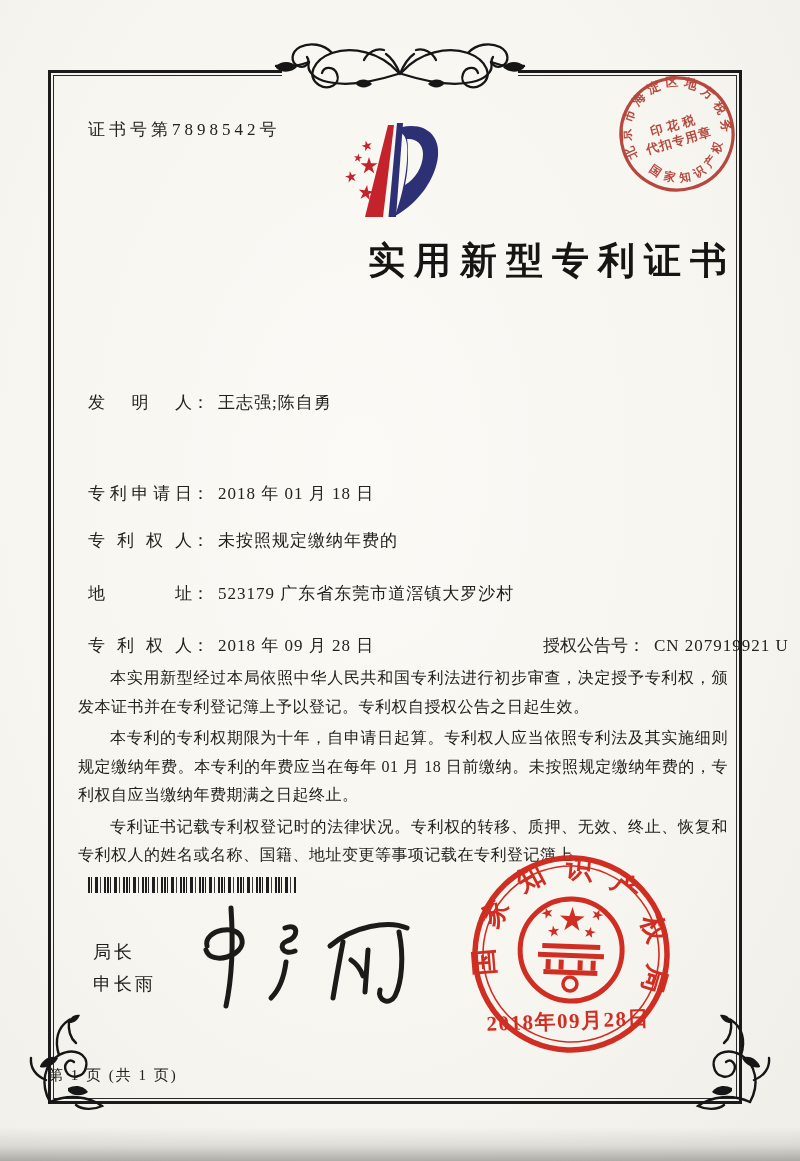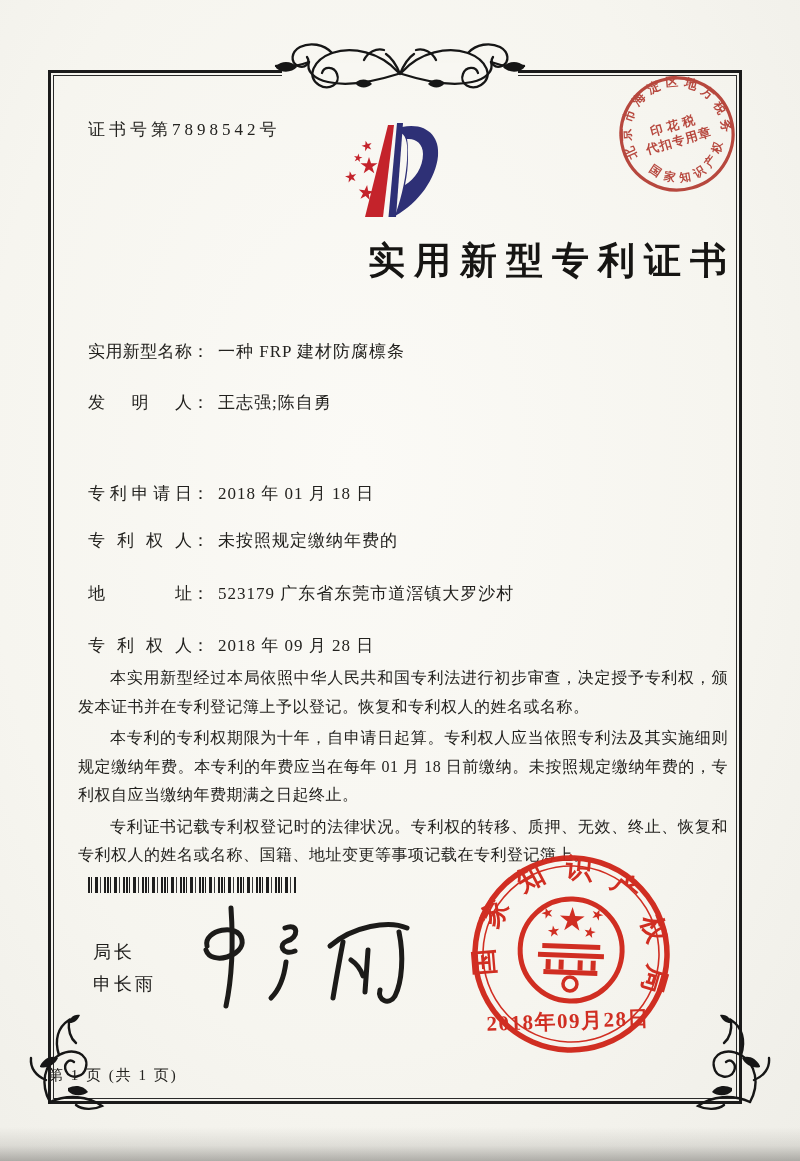--- a/index.html
+++ b/index.html
@@ -111,43 +111,43 @@
       <text x="73" y="68" text-anchor="middle" font-size="12.5" font-weight="bold" fill="#b23a30" letter-spacing="4">印花税</text>
       <text x="73" y="84" text-anchor="middle" font-size="12.5" font-weight="bold" fill="#b23a30" letter-spacing="1">代扣专用章</text>
       <text font-size="11.5" font-weight="bold" fill="#b23a30" font-family="'Liberation Serif',serif">
         <textPath href="#taxBot" startOffset="6" textLength="112" lengthAdjust="spacing">国家知识产权局</textPath>
       </text>
     </g>
   </svg>
 
   <div class="title">实用新型专利证书</div>
 
-  <div class="frow" style="top:340px">
-    <span class="flabel">实用新型名称</span><span class="fcolon">：</span><span class="fvalue">一种 FRP 建材防腐檩条</span>
-  </div>
   <div class="frow" style="top:391px">
     <span class="flabel">发明人</span><span class="fcolon">：</span><span class="fvalue">王志强;陈自勇</span>
   </div>
   <div class="frow" style="top:482px">
     <span class="flabel">专利申请日</span><span class="fcolon">：</span><span class="fvalue">2018 年 01 月 18 日</span>
   </div>
   <div class="frow" style="top:529px">
     <span class="flabel">专利权人</span><span class="fcolon">：</span><span class="fvalue">未按照规定缴纳年费的</span>
   </div>
   <div class="frow" style="top:582px">
     <span class="flabel">地址</span><span class="fcolon">：</span><span class="fvalue">523179 广东省东莞市道滘镇大罗沙村</span>
   </div>
   <div class="frow" style="top:634px;left:88px;width:640px">
     <span>
       <span class="flabel">专利权人</span><span class="fcolon">：</span><span class="fvalue">2018 年 09 月 28 日</span>
     </span>
+    <span class="grant-right">
+      <span>授权公告号</span><span>：</span><span class="fvalue">CN 207919921 U</span>
+    </span>
   </div>
 
   <div class="paras">
-    <p>本实用新型经过本局依照中华人民共和国专利法进行初步审查，决定授予专利权，颁发本证书并在专利登记簿上予以登记。恢复和专利权人的姓名或名称。</p>
+    <p>本实用新型经过本局依照中华人民共和国专利法进行初步审查，决定授予专利权，颁发本证书并在专利登记簿上予以登记。专利权自授权公告之日起生效。</p>
     <p>本专利的专利权期限为十年，自申请日起算。专利权人应当依照专利法及其实施细则规定缴纳年费。本专利的年费应当在每年 01 月 18 日前缴纳。未按照规定缴纳年费的，专利权自应当缴纳年费期满之日起终止。</p>
     <p>专利证书记载专利权登记时的法律状况。专利权的转移、质押、无效、终止、恢复和专利权人的姓名或名称、国籍、地址变更等事项记载在专利登记簿上。</p>
   </div>
 
   <div class="barcode"></div>
 
   <div class="signer" style="top:940px">局长</div>
   <div class="signer" style="top:972px">申长雨</div>
 
   <svg class="sig" width="240" height="115" viewBox="0 0 240 115">

